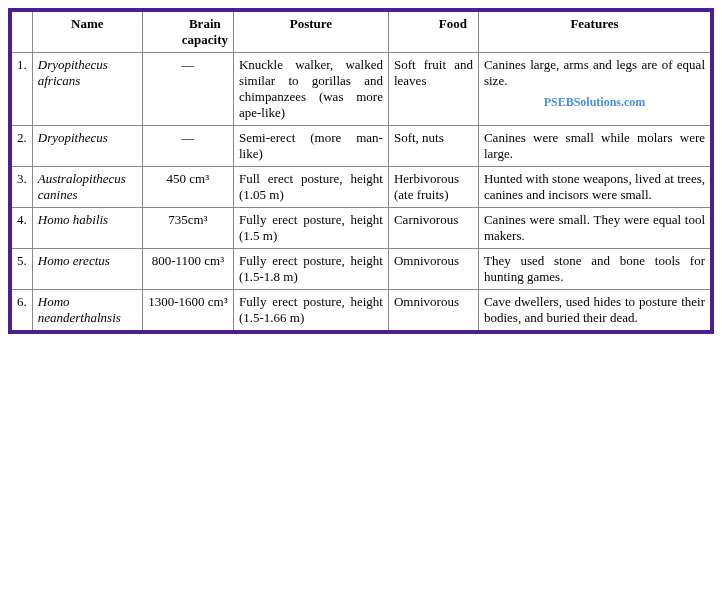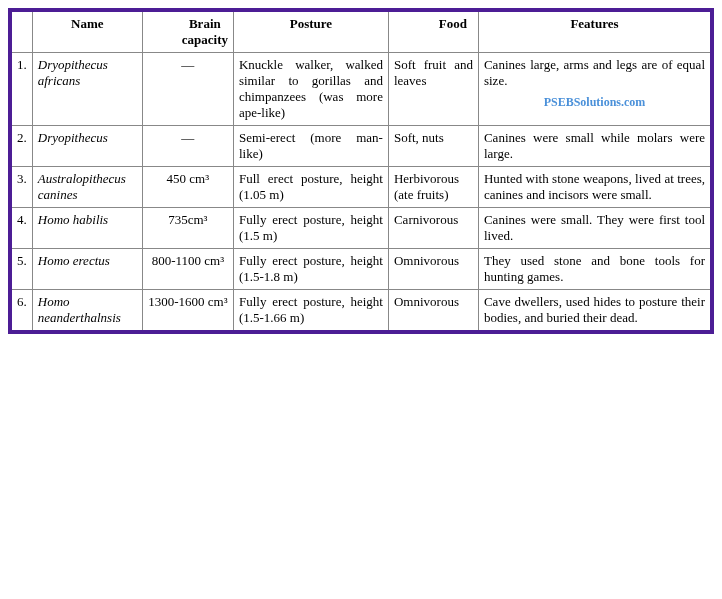--- a/index.html
+++ b/index.html
@@ -107,21 +107,21 @@
         <td class="posture-col">Full erect posture, height (1.05 m)</td>
         <td class="food-col">Herbivorous (ate fruits)</td>
         <td class="features-col">Hunted with stone weapons, lived at trees, canines and incisors were small.</td>
       </tr>
       <tr>
         <td style="text-align: left; vertical-align: top;">4.</td>
         <td class="name-col">Homo habilis</td>
         <td class="brain-col">735cm³</td>
         <td class="posture-col">Fully erect posture, height (1.5 m)</td>
         <td class="food-col">Carnivorous</td>
-        <td class="features-col">Canines were small. They were first tool lived.</td>
+        <td class="features-col">Canines were small. They were equal tool makers.</td>
       </tr>
       <tr>
         <td style="text-align: left; vertical-align: top;">5.</td>
         <td class="name-col">Homo erectus</td>
         <td class="brain-col">800-1100 cm³</td>
         <td class="posture-col">Fully erect posture, height (1.5-1.8 m)</td>
         <td class="food-col">Omnivorous</td>
         <td class="features-col">They used stone and bone tools for hunting games.</td>
       </tr>
       <tr>

